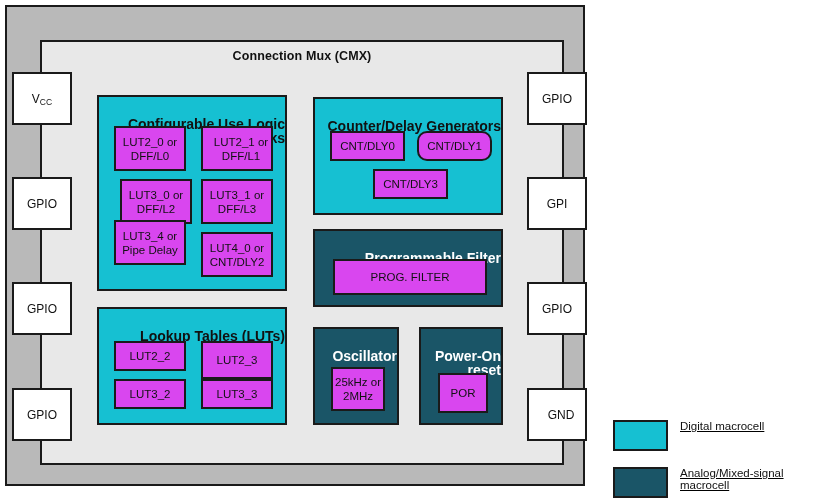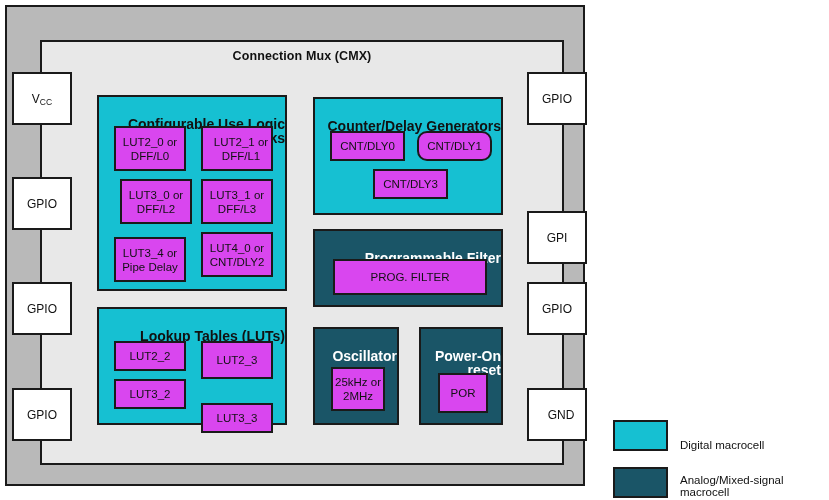--- a/index.html
+++ b/index.html
@@ -114,22 +114,23 @@
 
   
   #legend {
     position: absolute;
     left: 613px;
     top: 420px;
     width: 212px;
   }
   .legend-row {
     display: flex;
-    align-items: flex-end;
+    align-items: flex-start;
     margin-bottom: 16px;
+    text-decoration: underline;
   }
   .legend-swatch {
     width: 55px;
     height: 31px;
     border: 2px solid #1a1a1a;
     box-sizing: border-box;
     flex: 0 0 auto;
   }
   .legend-swatch.digital { background: #16c0d2; }
   .legend-swatch.analog  { background: #1a5567; }
@@ -159,21 +160,21 @@
         <span class="pin-label">GPIO</span>
       </div>
       <div class="pin left" style="top: 381px; height: 53px;">
         <span class="pin-label">GPIO</span>
       </div>
     </div>
   <div id="pins-right">
       <div class="pin right" style="top: 65px; height: 53px;">
         <span class="pin-label">GPIO</span>
       </div>
-      <div class="pin right" style="top: 170px; height: 53px; margin-top: 34px;">
+      <div class="pin right" style="top: 170px; height: 53px;">
         <span class="pin-label">GPI</span>
       </div>
       <div class="pin right" style="top: 275px; height: 53px;">
         <span class="pin-label">GPIO</span>
       </div>
       <div class="pin right" style="top: 381px; height: 53px; padding-left: 8px;">
         <span class="pin-label">GND</span>
       </div>
     </div>
 
@@ -181,31 +182,31 @@
       <div class="group digital" style="left: 90px; top: 88px; width: 190px; height: 196px;">
         <div class="group-title" style="white-space: pre-line;">Configurable Use Logic Blocks</div>
         <div class="cell" style="left: 15px; top: 29px; width: 72px; height: 45px;">LUT2_0 or
 DFF/L0</div>
         <div class="cell" style="left: 102px; top: 29px; width: 72px; height: 45px; padding-left: 8px;">LUT2_1 or
 DFF/L1</div>
         <div class="cell" style="left: 21px; top: 82px; width: 72px; height: 45px;">LUT3_0 or
 DFF/L2</div>
         <div class="cell" style="left: 102px; top: 82px; width: 72px; height: 45px;">LUT3_1 or
 DFF/L3</div>
-        <div class="cell" style="left: 15px; top: 140px; width: 72px; height: 45px;">LUT3_4 or
+        <div class="cell" style="left: 15px; top: 123px; width: 72px; height: 45px;">LUT3_4 or
 Pipe Delay</div>
         <div class="cell" style="left: 102px; top: 135px; width: 72px; height: 45px;">LUT4_0 or
 CNT/DLY2</div>
       </div>
       <div class="group digital" style="left: 90px; top: 300px; width: 190px; height: 118px;">
         <div class="group-title" style="white-space: pre-line;">Lookup Tables (LUTs)</div>
         <div class="cell" style="left: 15px; top: 32px; width: 72px; height: 30px;">LUT2_2</div>
         <div class="cell" style="left: 102px; top: 32px; width: 72px; height: 38px;">LUT2_3</div>
         <div class="cell" style="left: 15px; top: 70px; width: 72px; height: 30px;">LUT3_2</div>
-        <div class="cell" style="left: 102px; top: 70px; width: 72px; height: 30px; margin-top: 24px;">LUT3_3</div>
+        <div class="cell" style="left: 102px; top: 70px; width: 72px; height: 30px;">LUT3_3</div>
       </div>
       <div class="group digital" style="left: 306px; top: 90px; width: 190px; height: 118px;">
         <div class="group-title" style="white-space: pre-line;">Counter/Delay Generators</div>
         <div class="cell" style="left: 15px; top: 32px; width: 75px; height: 30px;">CNT/DLY0</div>
         <div class="cell" style="left: 102px; top: 32px; width: 75px; height: 30px; border-radius: 10px;">CNT/DLY1</div>
         <div class="cell" style="left: 58px; top: 70px; width: 75px; height: 30px;">CNT/DLY3</div>
       </div>
       <div class="group analog" style="left: 306px; top: 222px; width: 190px; height: 78px;">
         <div class="group-title" style="white-space: pre-line;">Programmable Filter</div>
         <div class="cell" style="left: 18px; top: 28px; width: 154px; height: 36px;">PROG. FILTER</div>

